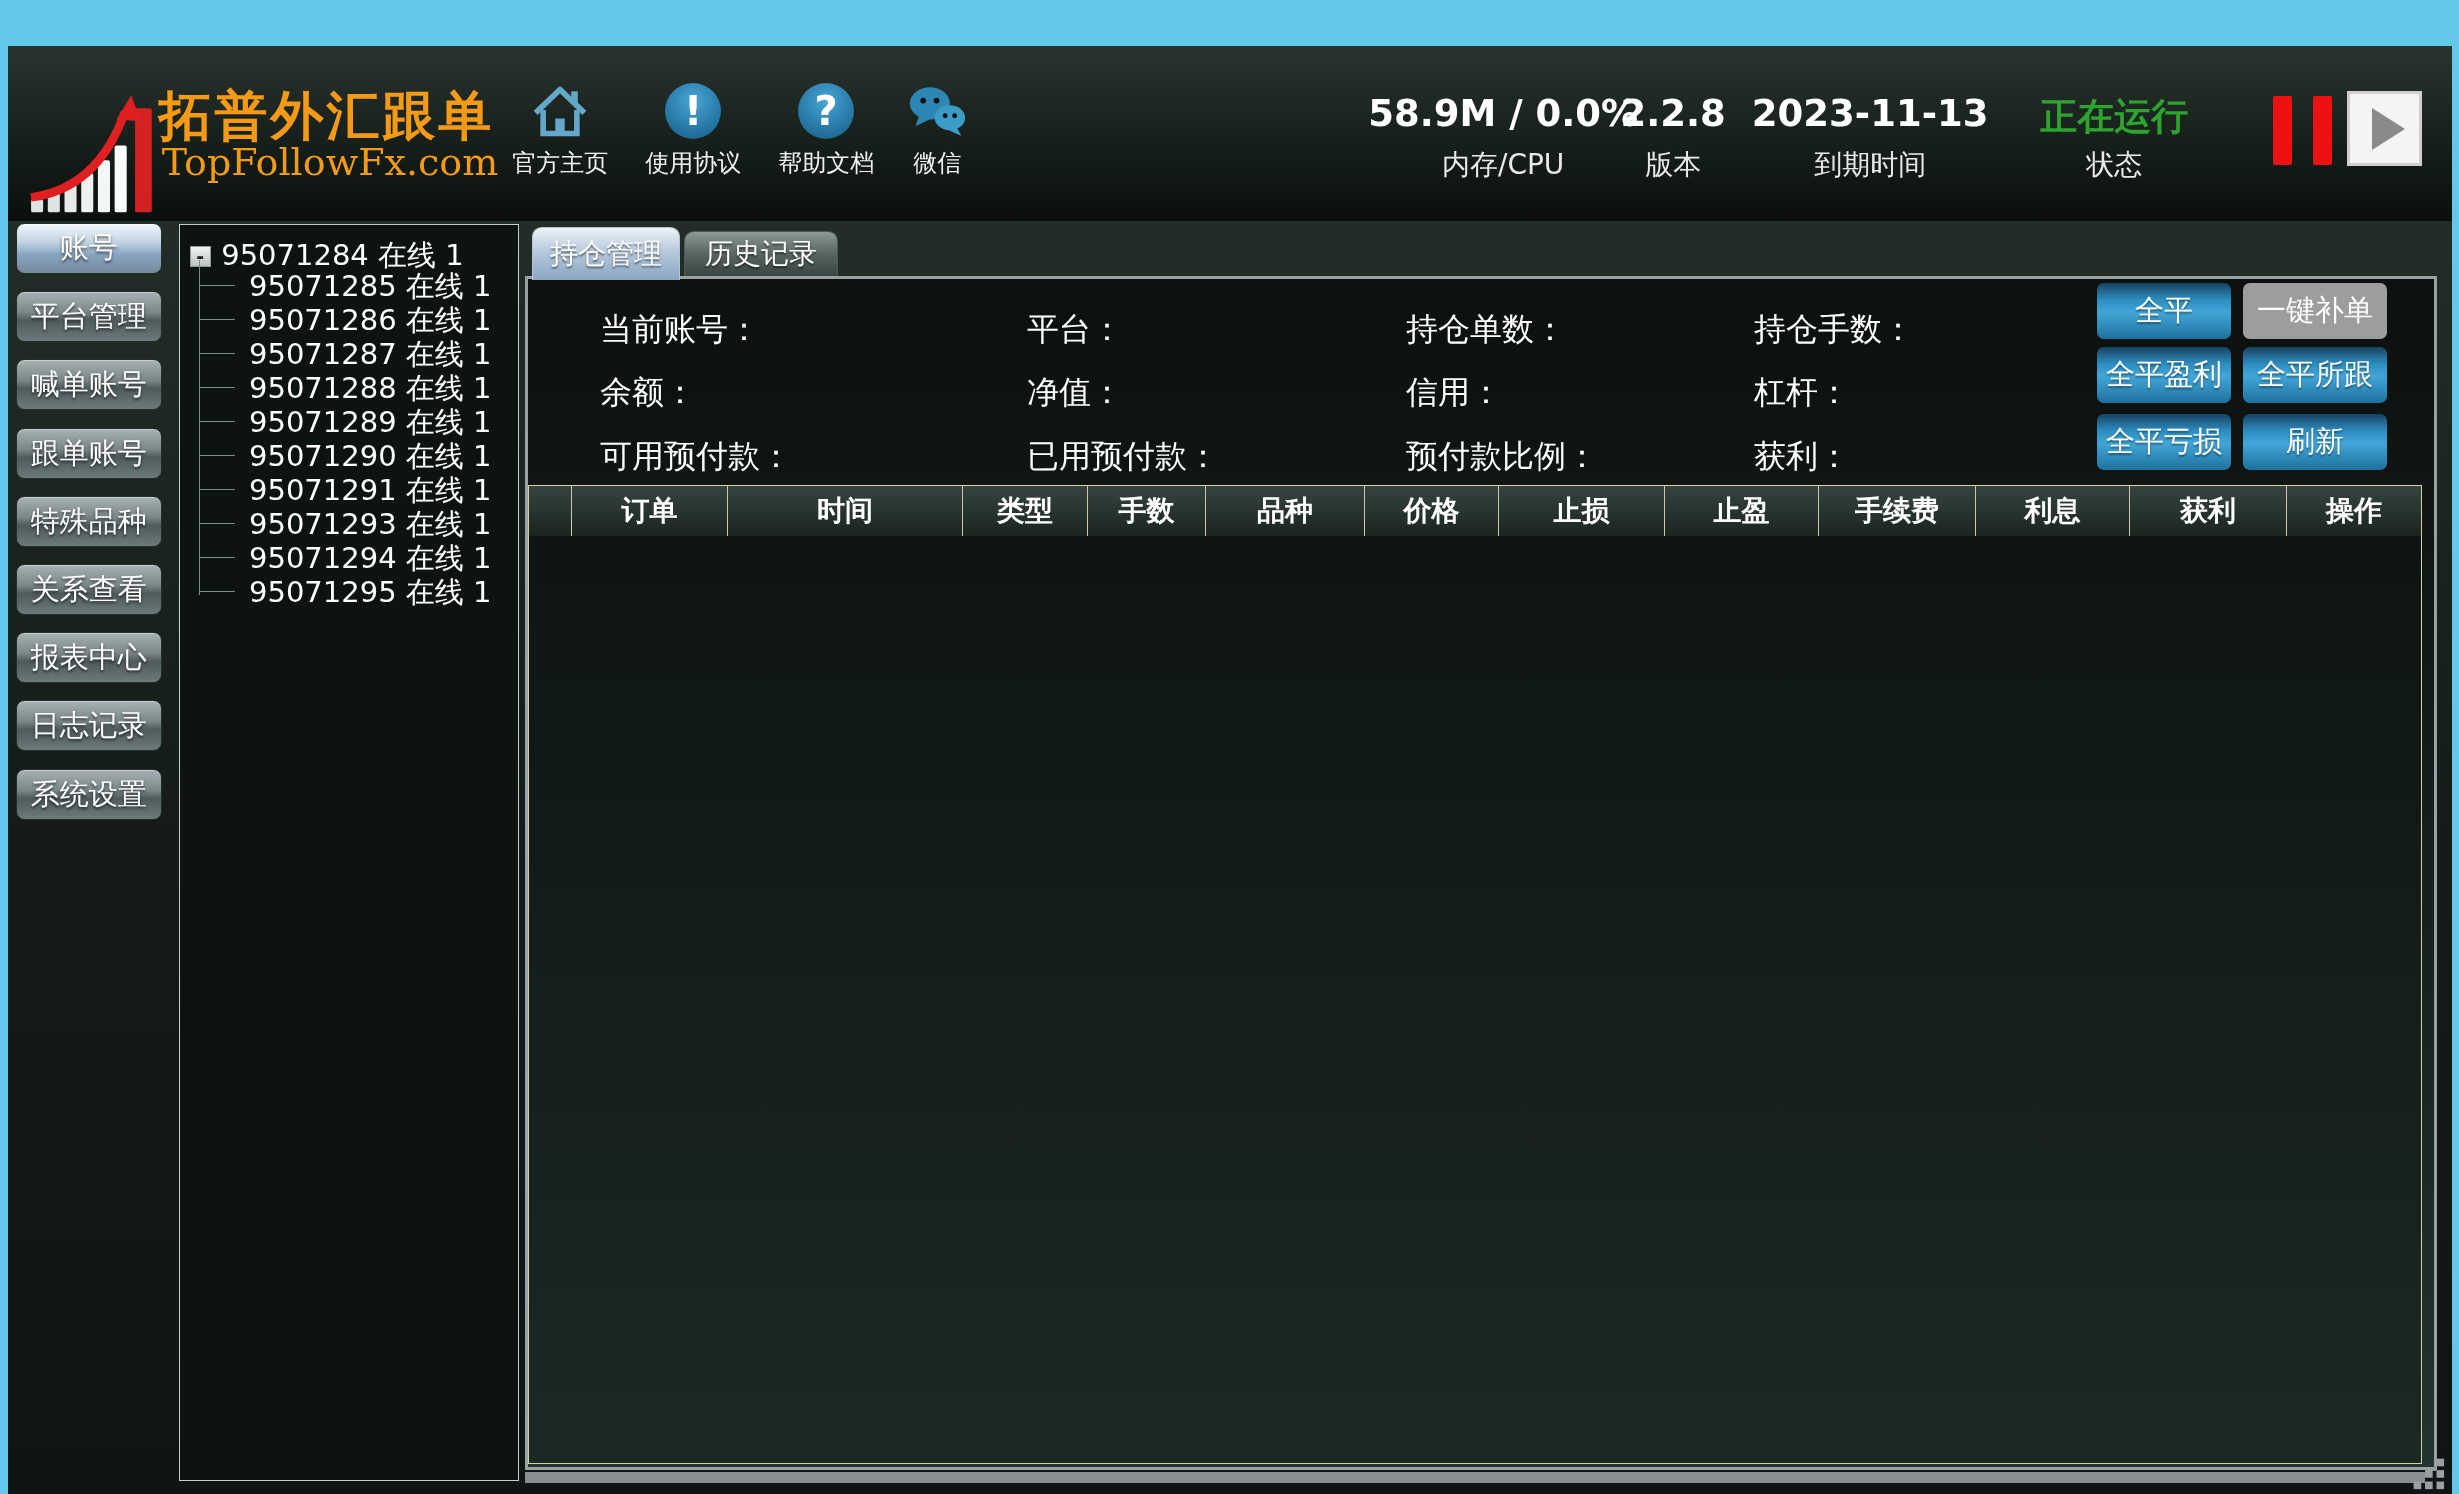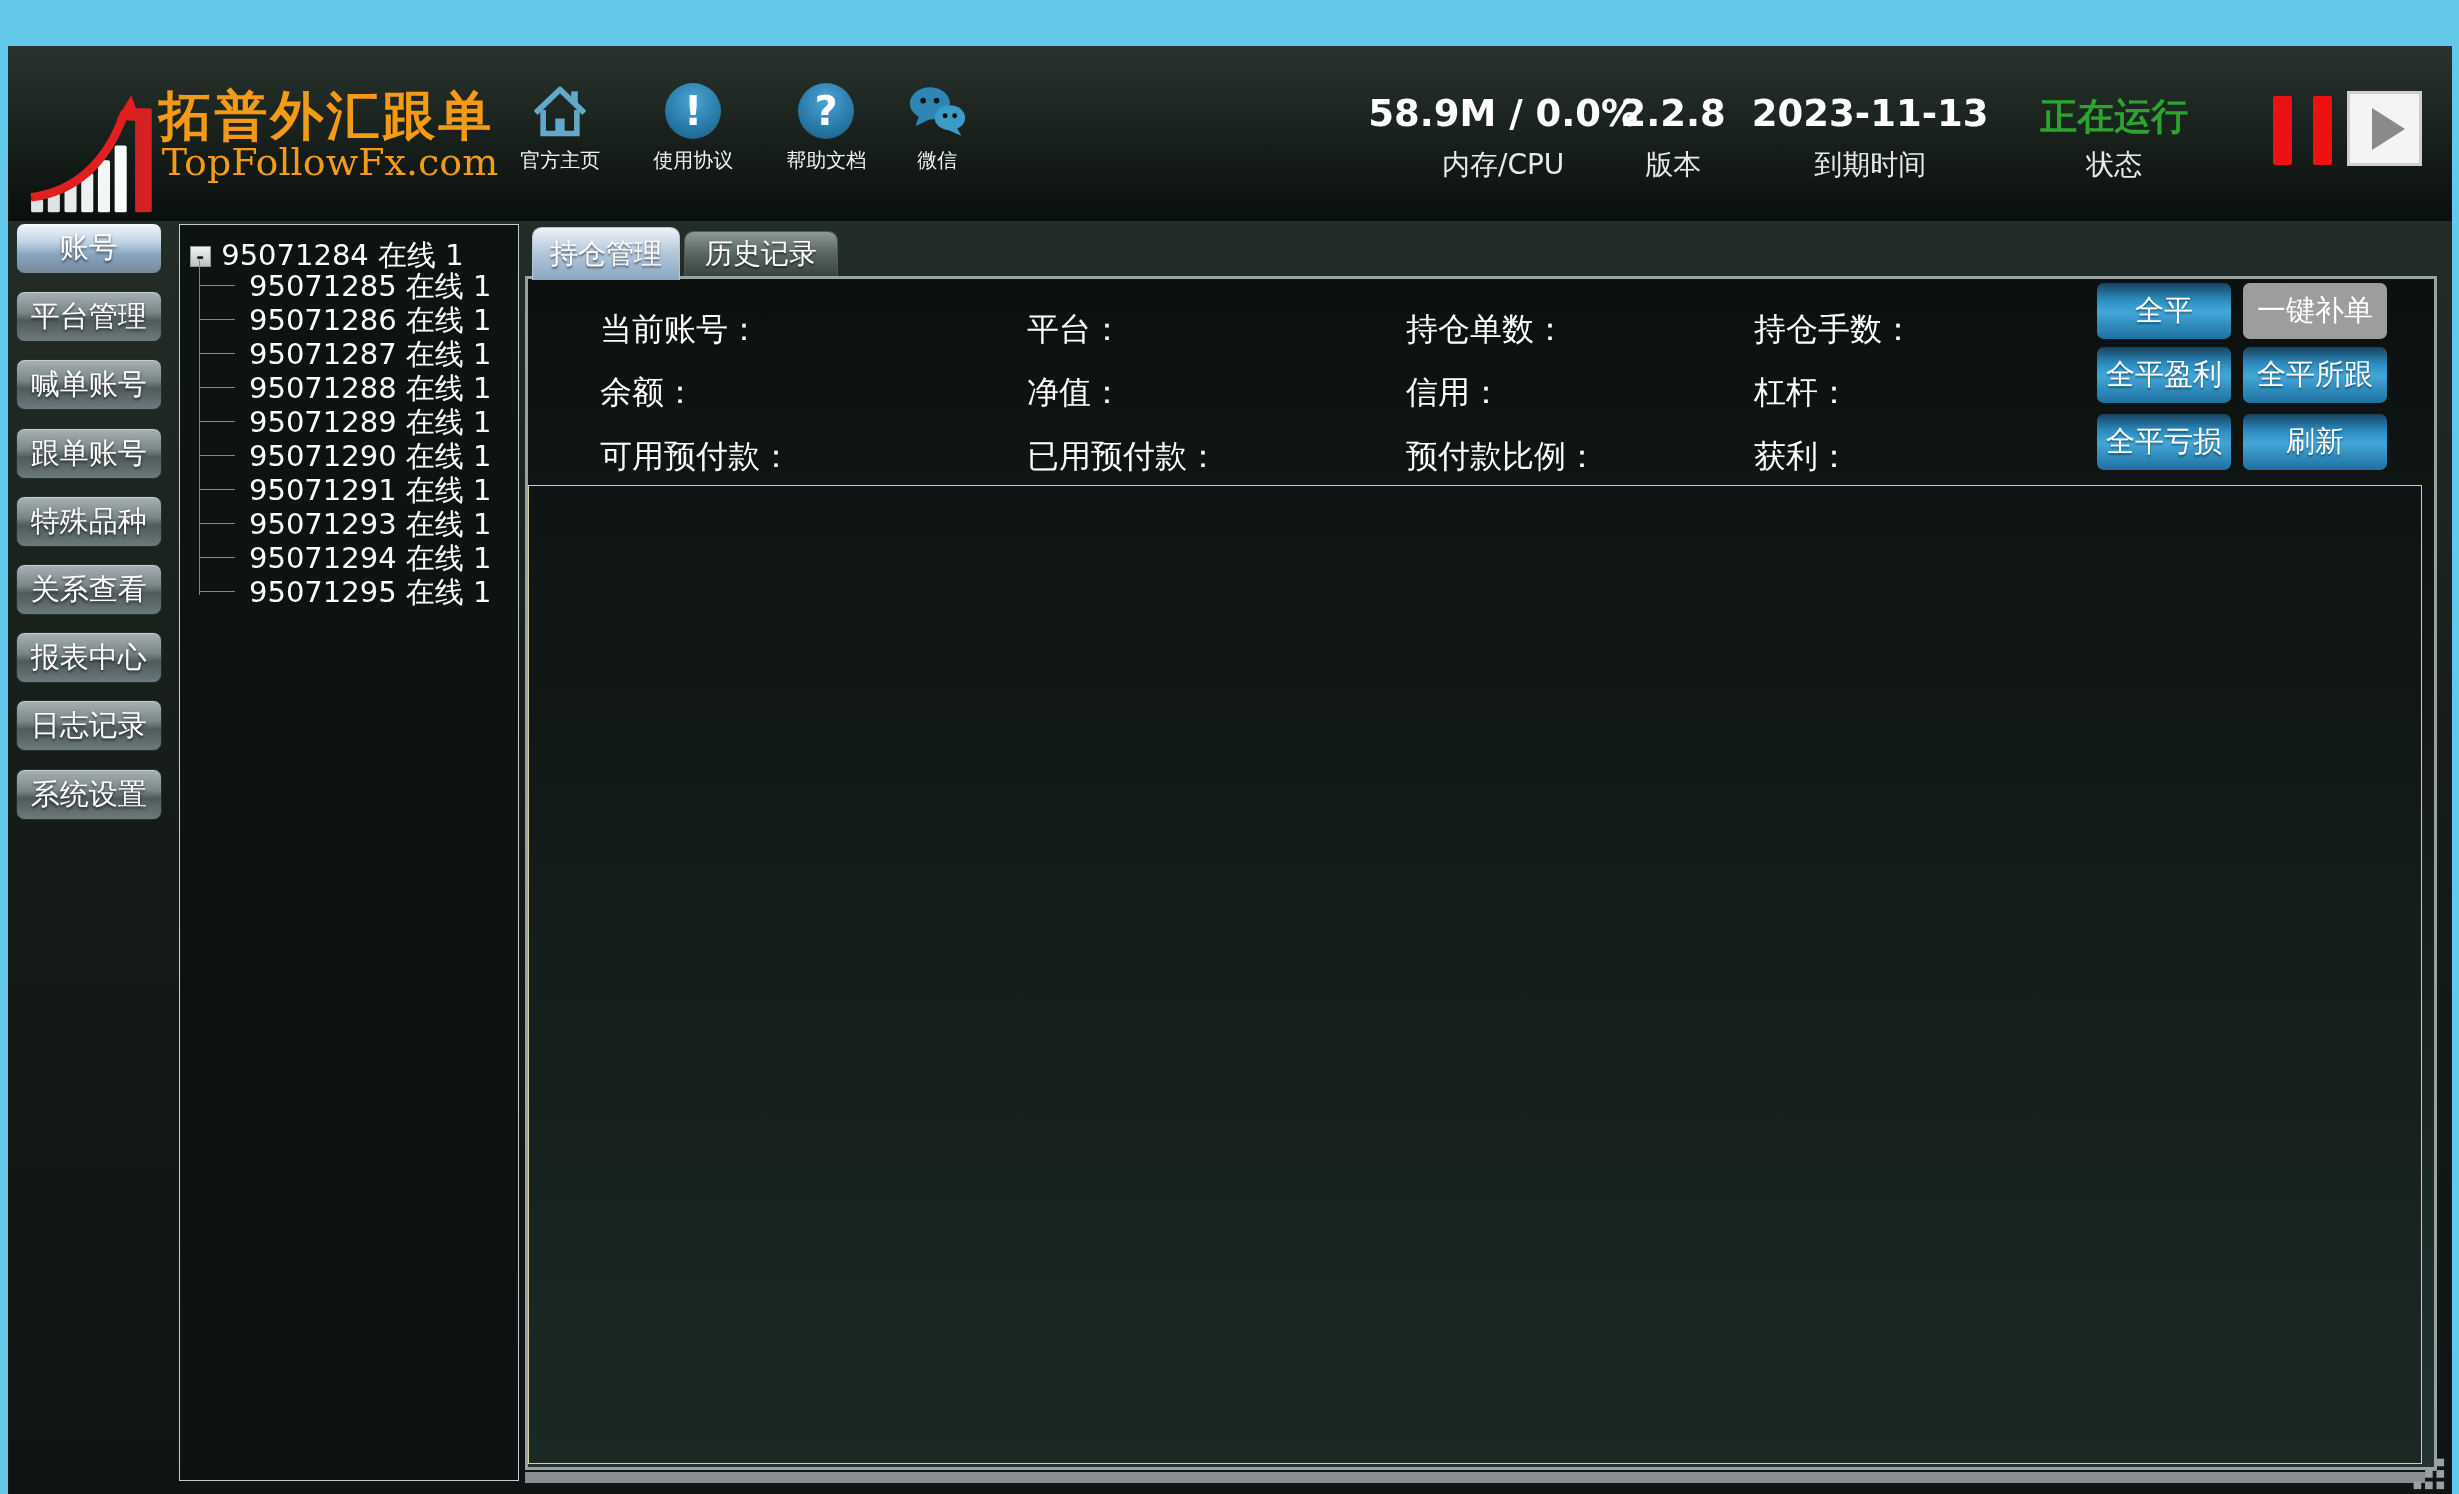--- a/index.html
+++ b/index.html
@@ -27,21 +27,21 @@
   .brand-chart{position:absolute;left:17.3px;top:40px;}
   .brand-cn{position:absolute;left:151px;top:35px;font-family:"DejaVu Serif","Liberation Serif",serif;
     font-size:53px;font-weight:bold;color:#f49a16;letter-spacing:2.9px;white-space:nowrap;}
   .brand-site{position:absolute;left:154px;top:94px;font-family:"DejaVu Serif","Liberation Serif",serif;
     font-size:38px;color:#f49a16;white-space:nowrap;}
   .tool{position:absolute;top:35px;width:125px;text-align:center;cursor:pointer;}
   .tool .icon-wrap{height:60px;display:flex;align-items:center;justify-content:center;}
   .tool .circle{width:56px;height:56px;border-radius:50%;
     background:radial-gradient(circle at 50% 32%,#4aa6d4 0%,#2a7cab 55%,#175a80 100%);
     color:#fff;font-size:40px;font-weight:bold;line-height:56px;text-align:center;}
-  .tool .tlabel{margin-top:5.8px;font-size:20px;color:#f2f2f2;}
+  .tool .tlabel{margin-top:5.8px;font-size:24px;color:#f2f2f2;}
   .t0{left:490px;} .t1{left:623px;} .t2{left:756px;} .t3{left:867px;}
   .stat{position:absolute;width:279px;text-align:center;}
   .s0{left:1356px;} .s1{left:1526px;} .s2{left:1723px;} .s3{left:1967px;}
   .stat .sval{position:absolute;top:46px;width:100%;font-size:37px;font-weight:bold;color:#fff;white-space:nowrap;}
   .stat .slabel{position:absolute;top:100px;width:100%;font-size:28px;color:#e9e9e9;white-space:nowrap;}
   .stat.running .sval{color:#2da42d;}
   .pause{position:absolute;left:2265px;top:50px;width:61px;height:69px;display:flex;gap:21px;cursor:pointer;}
   .pause div{width:19px;height:69px;background:#ee1111;border-radius:1.9px;}
   .play{position:absolute;left:2339px;top:45px;width:75px;height:75px;background:#f4f4f4;
     border:3.8px solid #cfcfcf;display:flex;align-items:center;justify-content:center;cursor:pointer;}
@@ -289,20 +289,35 @@
         </div>
 
       <button class="act-btn ac0 ar0">全平</button>
       <button class="act-btn ac1 ar0 gray">一键补单</button>
       <button class="act-btn ac0 ar1">全平盈利</button>
       <button class="act-btn ac1 ar1">全平所跟</button>
       <button class="act-btn ac0 ar2">全平亏损</button>
       <button class="act-btn ac1 ar2">刷新</button>
 
       <div class="orders">
+        <div class="thead">
+          <div class="th c0"></div>
+          <div class="th c1">订单</div>
+          <div class="th c2">时间</div>
+          <div class="th c3">类型</div>
+          <div class="th c4">手数</div>
+          <div class="th c5">品种</div>
+          <div class="th c6">价格</div>
+          <div class="th c7">止损</div>
+          <div class="th c8">止盈</div>
+          <div class="th c9">手续费</div>
+          <div class="th c10">利息</div>
+          <div class="th c11">获利</div>
+          <div class="th c12">操作</div>
+        </div>
         <div class="tbody"></div>
       </div>
     </div>
 
     <div class="vscroll"></div>
     <div class="hscroll"></div>
     <svg class="grip" width="40" height="42" viewBox="0 0 42 44">
       <rect x="32" y="8" width="8" height="8" fill="#9aa0a4"></rect>
       <rect x="32" y="20" width="8" height="8" fill="#9aa0a4"></rect>
       <rect x="20" y="20" width="8" height="8" fill="#9aa0a4"></rect>

